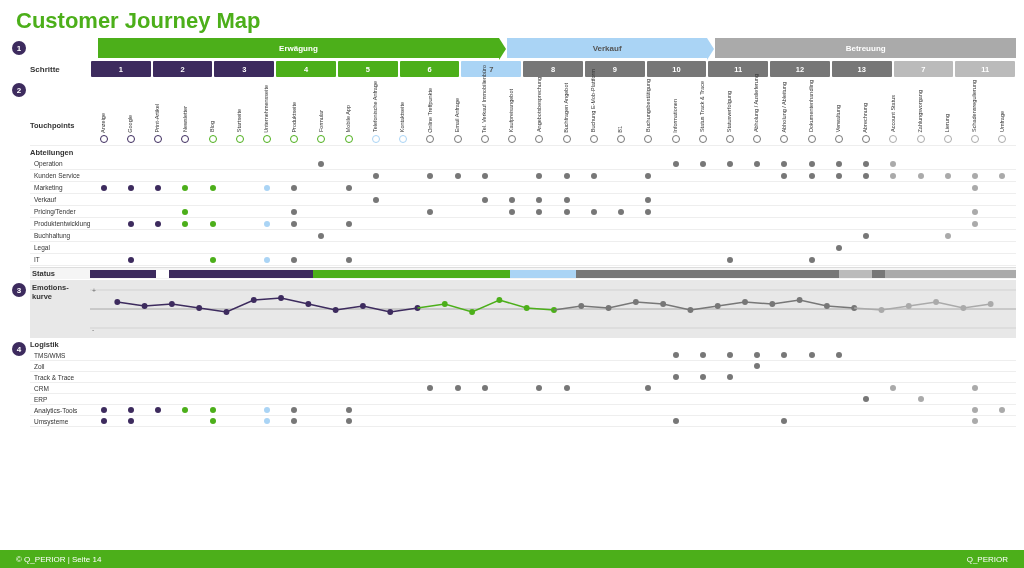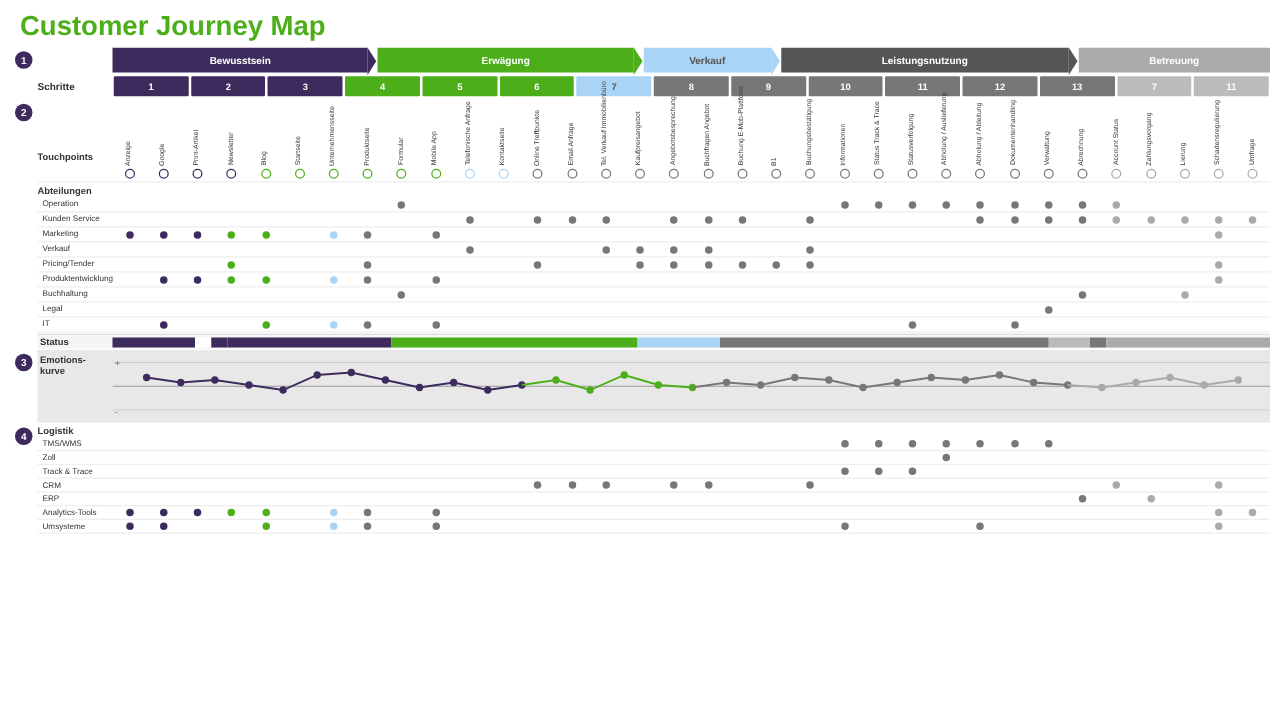--- a/index.html
+++ b/index.html
@@ -162,24 +162,22 @@
 
     <div class="section-wrapper">
       <div class="badge-col">
         <div class="num-badge">1</div>
       </div>
       <div style="flex:1;">
 
         <div style="display:flex; align-items:stretch;">
           <div class="label-spacer"></div>
           <div class="phases-header-row" style="flex:1; gap:0;">
-            <div class="phase-block phase-bewusstsein" style="flex:4; height:20px;">Bewusstsein</div>
             <div class="phase-block phase-erwagung" style="flex:4; height:20px; margin-left:8px;">Erwägung</div>
             <div class="phase-block phase-verkauf" style="flex:2; height:20px; margin-left:8px;">Verkauf</div>
-            <div class="phase-block phase-leistung" style="flex:4.5; height:20px; margin-left:8px;">Leistungsnutzung</div>
             <div class="phase-block phase-betreuung" style="flex:3; height:20px; margin-left:8px; background:#aaa;">Betreuung</div>
           </div>
         </div>
 
         <div class="steps-row">
           <div class="steps-label">Schritte</div>
           <div class="steps-cells" id="steps-cells">
               <div class="step-cell step-dark">1</div>
               <div class="step-cell step-dark">2</div>
               <div class="step-cell step-dark">3</div>
@@ -1366,13 +1364,17 @@
                 </div>
                 <div style="flex: 1 1 0%; display: flex; align-items: center; justify-content: center;"></div>
               </div>
             </div>
           </div>
       </div>
     </div>
 
   </div>
 
+  <div class="footer">
+    <div class="footer-text">© Q_PERIOR | Seite 14</div>
+    <div class="footer-text">Q_PERIOR</div>
+  </div>
 </div>
 
 </body></html>

